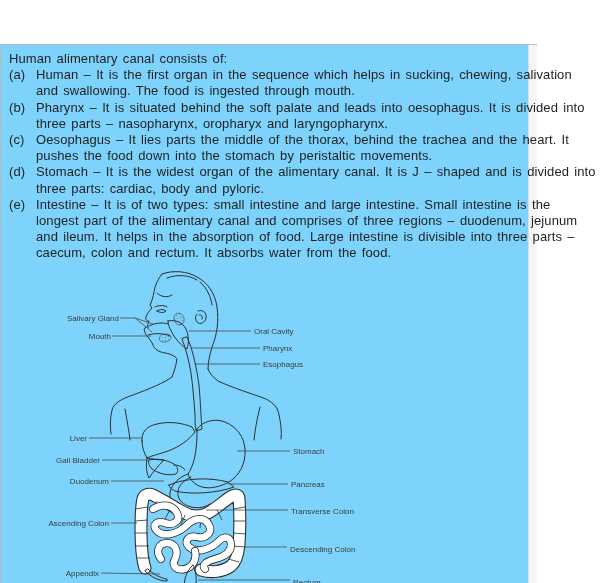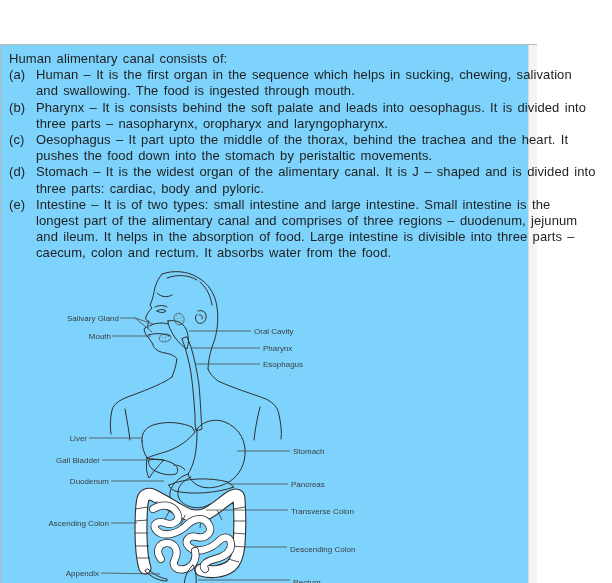--- a/index.html
+++ b/index.html
@@ -46,25 +46,25 @@
   <div class="right-gutter"></div>
 
   <div class="text-block">
     <p class="intro">Human alimentary canal consists of:</p>
     <div class="item">
       <span class="marker">(a)</span>
       <span class="itxt">Human – It is the first organ in the sequence which helps in sucking, chewing, salivation and swallowing. The food is ingested through mouth.</span>
     </div>
     <div class="item">
       <span class="marker">(b)</span>
-      <span class="itxt">Pharynx – It is consists behind the soft palate and leads into oesophagus. It is divided into three parts – nasopharynx, oropharyx and laryngopharynx.</span>
+      <span class="itxt">Pharynx – It is situated behind the soft palate and leads into oesophagus. It is divided into three parts – nasopharynx, oropharyx and laryngopharynx.</span>
     </div>
     <div class="item">
       <span class="marker">(c)</span>
-      <span class="itxt">Oesophagus – It part upto the middle of the thorax, behind the trachea and the heart. It pushes the food down into the stomach by peristaltic movements.</span>
+      <span class="itxt">Oesophagus – It lies parts the middle of the thorax, behind the trachea and the heart. It pushes the food down into the stomach by peristaltic movements.</span>
     </div>
     <div class="item">
       <span class="marker">(d)</span>
       <span class="itxt">Stomach – It is the widest organ of the alimentary canal. It is J – shaped and is divided into three parts: cardiac, body and pyloric.</span>
     </div>
     <div class="item">
       <span class="marker">(e)</span>
       <span class="itxt">Intestine – It is of two types: small intestine and large intestine. Small intestine is the longest part of the alimentary canal and comprises of three regions – duodenum, jejunum and ileum. It helps in the absorption of food. Large intestine is divisible into three parts – caecum, colon and rectum. It absorbs water from the food.</span>
     </div>
   </div>

